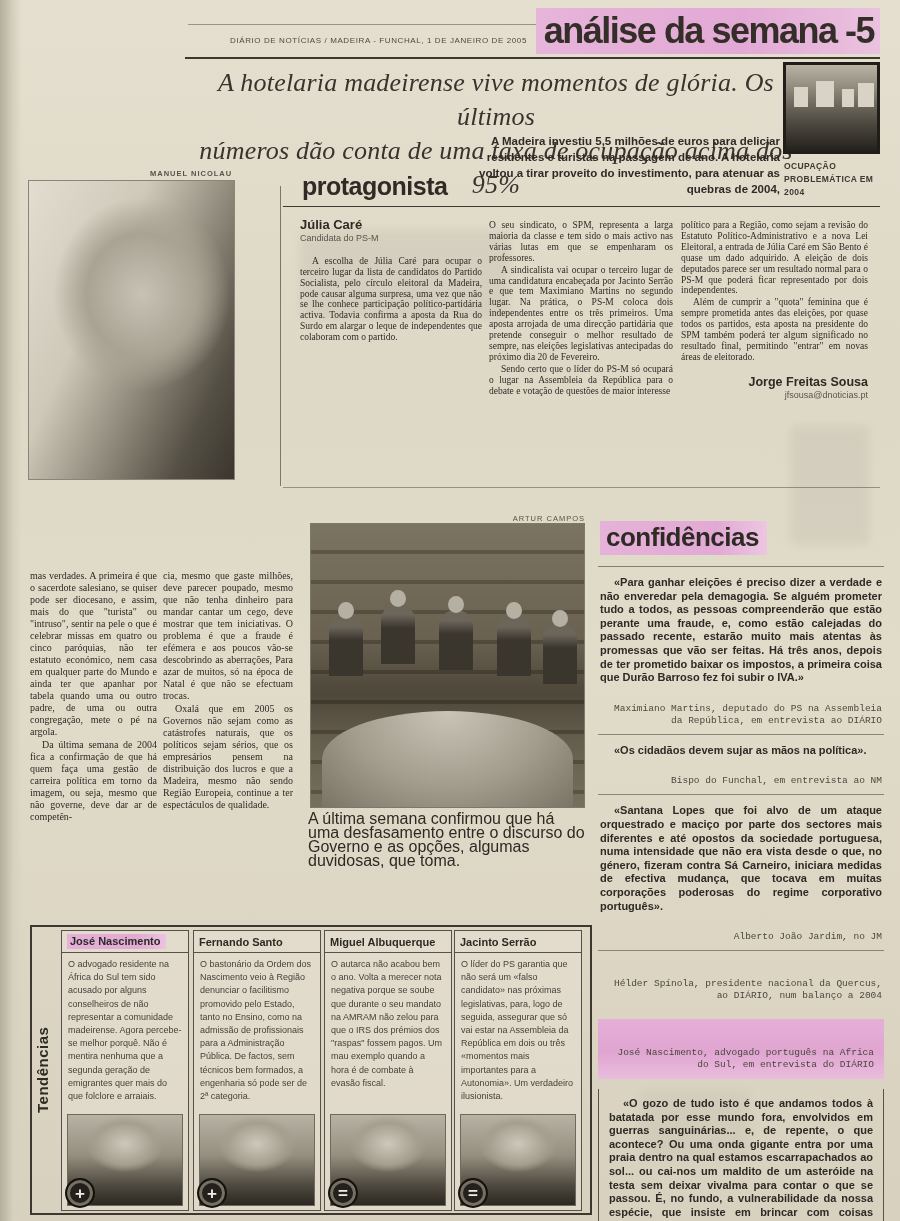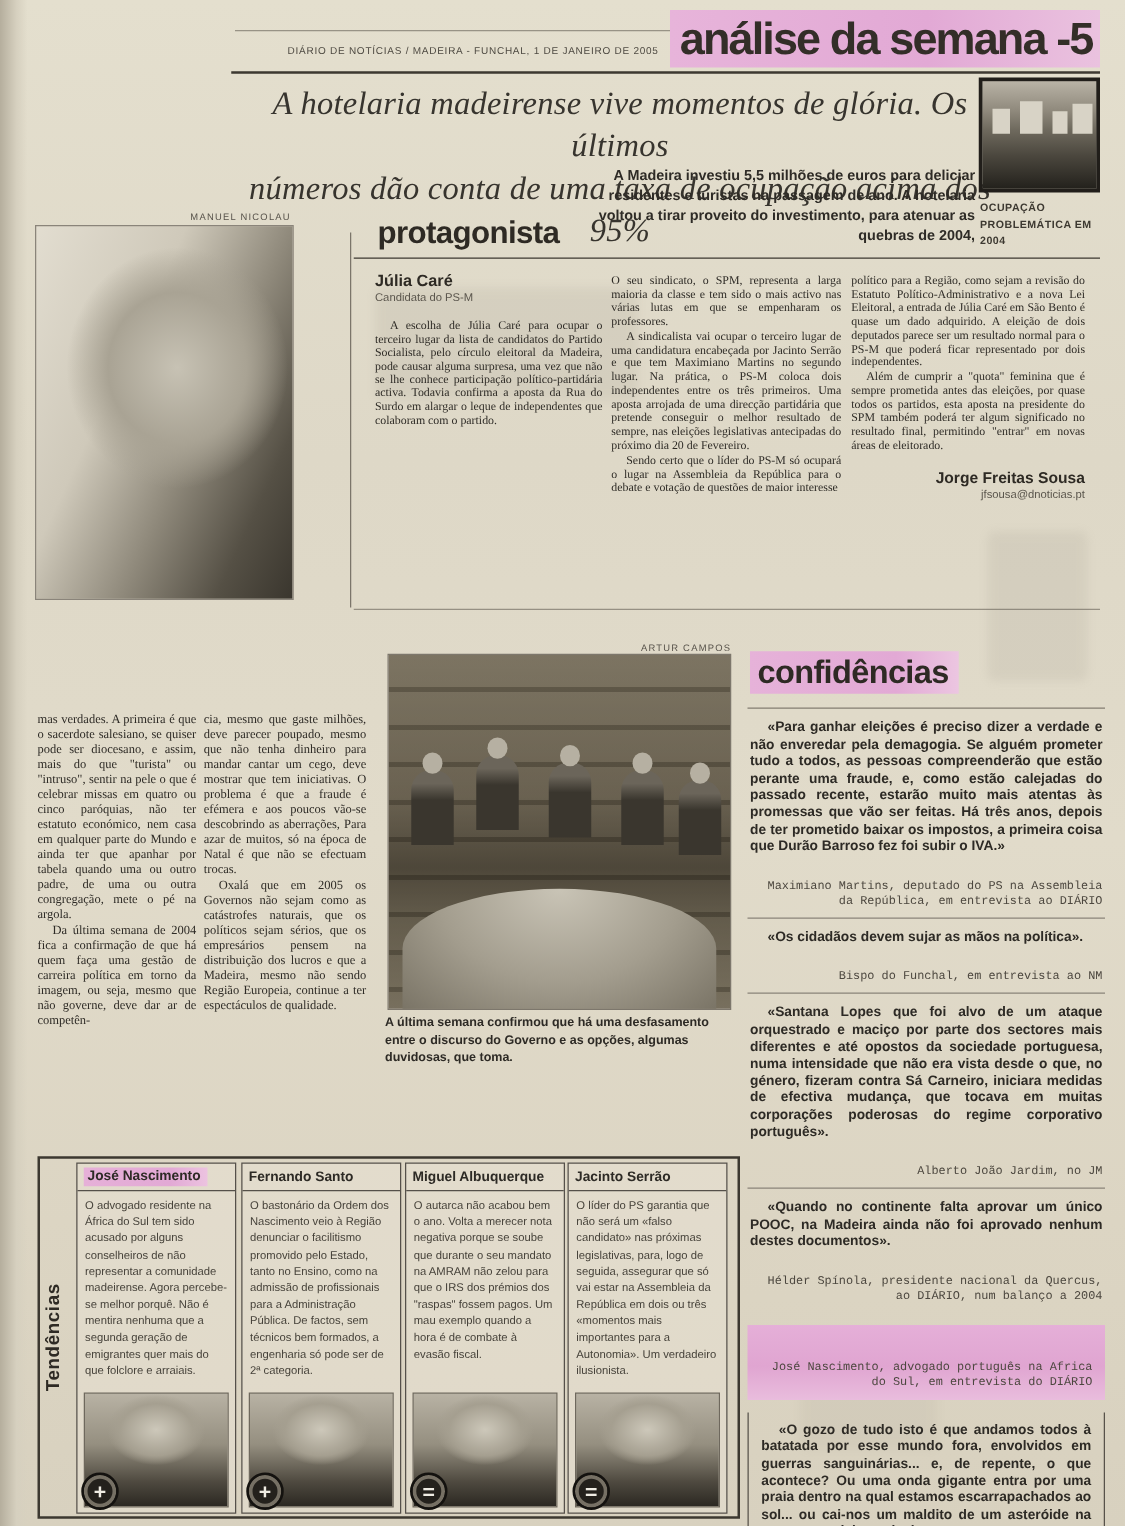--- a/index.html
+++ b/index.html
@@ -92,21 +92,21 @@
       repeating-linear-gradient(180deg,#b4aea0 0 26px,#8d8779 26px 30px),
       linear-gradient(180deg,#b0aa9c 0%,#968f81 40%,#6e685c 60%,#8d8779 75%,#a9a395 100%);
     background-blend-mode:multiply;
   }
   .group-photo .table{ position:absolute; left:4%; bottom:0; width:92%; height:34%;
     background:radial-gradient(ellipse at 50% 0%, #c9c4b6 0%, #a39d8e 55%, #7a7466 100%); border-radius:50% 50% 0 0; }
   .group-photo .fig{ position:absolute; width:34px; height:60px; border-radius:16px 16px 0 0; background:linear-gradient(180deg,#6b655a 18%,#3a362e 40%); }
   .group-photo .fig::before{ content:""; position:absolute; left:9px; top:-14px; width:16px; height:17px; border-radius:50%; background:#b6b0a2; }
   .photo-caption{
     position:absolute; left:308px; top:812px; width:280px;
-    font-family:"Liberation Sans",sans-serif; font-weight:bold; font-size:10px; line-height:14px; color:#2d2a25;
+    font-family:"Liberation Sans",sans-serif; font-weight:normal; font-size:16px; line-height:14px; color:#2d2a25;
   }
   .conf-heading{
     position:absolute; left:600px; top:522px;
     font-family:"Liberation Sans",sans-serif; font-weight:bold; font-size:26px; letter-spacing:-.5px; color:#2e2a24;
   }
   .conf-heading .hl{ background:linear-gradient(90deg,#e6b2d9,#e2a9d5 70%,#ecc6e1); padding:1px 8px 3px 6px; }
   .opinion{ font-size:10px; line-height:12px; }
 
   
   .quotes{ position:absolute; left:598px; top:566px; width:286px; border-top:1px solid #837d72; }
@@ -178,21 +178,21 @@
   <div class="side-photo">
     <span class="bldg" style="left:8px;top:22px;width:14px;height:20px;"></span>
     <span class="bldg" style="left:30px;top:16px;width:18px;height:26px;"></span>
     <span class="bldg" style="left:56px;top:24px;width:12px;height:18px;"></span>
     <span class="bldg" style="left:72px;top:18px;width:16px;height:24px;"></span>
   </div>
   <div class="side-caption">OCUPAÇÃO PROBLEMÁTICA EM 2004</div>
 
   <div class="deck">A Madeira investiu 5,5 milhões de euros para deliciar residentes e turistas na passagem de ano. A hotelaria voltou a tirar proveito do investimento, para atenuar as quebras de 2004,</div>
 
-  <div class="credit" style="left:150px;top:169px;width:85px;text-align:center;">MANUEL NICOLAU</div>
+  <div class="credit" style="left:150px;top:169px;width:85px;text-align:left;font-weight:bold;">MANUEL NICOLAU</div>
   <div class="main-photo"></div>
   <div class="vrule" style="left:280px;top:186px;height:300px;"></div>
   <div class="prot-heading">protagonista</div>
   <div class="rule dark" style="left:283px;top:206px;width:597px;height:1px;"></div>
 
   <div class="col" style="left:300px;top:220px;width:182px;">
     <div class="subject-name">Júlia Caré</div>
     <div class="subject-role">Candidata do PS-M</div>
     <p class="ind" style="margin-top:12px;">A escolha de Júlia Caré para ocupar o terceiro lugar da lista de candidatos do Partido Socialista, pelo círculo eleitoral da Madeira, pode causar alguma surpresa, uma vez que não se lhe conhece participação político-partidária activa. Todavia confirma a aposta da Rua do Surdo em alargar o leque de independentes que colaboram com o partido.</p>
   </div>
@@ -240,21 +240,20 @@
     </div>
     <div class="quote">
       <div class="qt">«Os cidadãos devem sujar as mãos na política».</div>
       <div class="at">Bispo do Funchal, em entrevista ao NM</div>
     </div>
     <div class="quote">
       <div class="qt">«Santana Lopes que foi alvo de um ataque orquestrado e maciço por parte dos sectores mais diferentes e até opostos da sociedade portuguesa, numa intensidade que não era vista desde o que, no género, fizeram contra Sá Carneiro, iniciara medidas de efectiva mudança, que tocava em muitas corporações poderosas do regime corporativo português».</div>
       <div class="at">Alberto João Jardim, no JM</div>
     </div>
     <div class="quote">
-      <div class="qt">«Quando no continente falta aprovar um único POOC, na Madeira ainda não foi aprovado nenhum destes documentos».</div>
       <div class="at">Hélder Spínola, presidente nacional da Quercus, ao DIÁRIO, num balanço a 2004</div>
     </div>
     <div class="quote pink">
       <div class="at">José Nascimento, advogado português na Africa do Sul, em entrevista do DIÁRIO</div>
     </div>
     <div class="quote boxed plain-sep">
       <div class="qt">«O gozo de tudo isto é que andamos todos à batatada por esse mundo fora, envolvidos em guerras sanguinárias... e, de repente, o que acontece? Ou uma onda gigante entra por uma praia dentro na qual estamos escarrapachados ao sol... ou cai-nos um maldito de um asteróide na testa sem deixar vivalma para contar o que se passou. É, no fundo, a vulnerabilidade da nossa espécie, que insiste em brincar com coisas sérias...</div>
 
     </div>
   </div>

